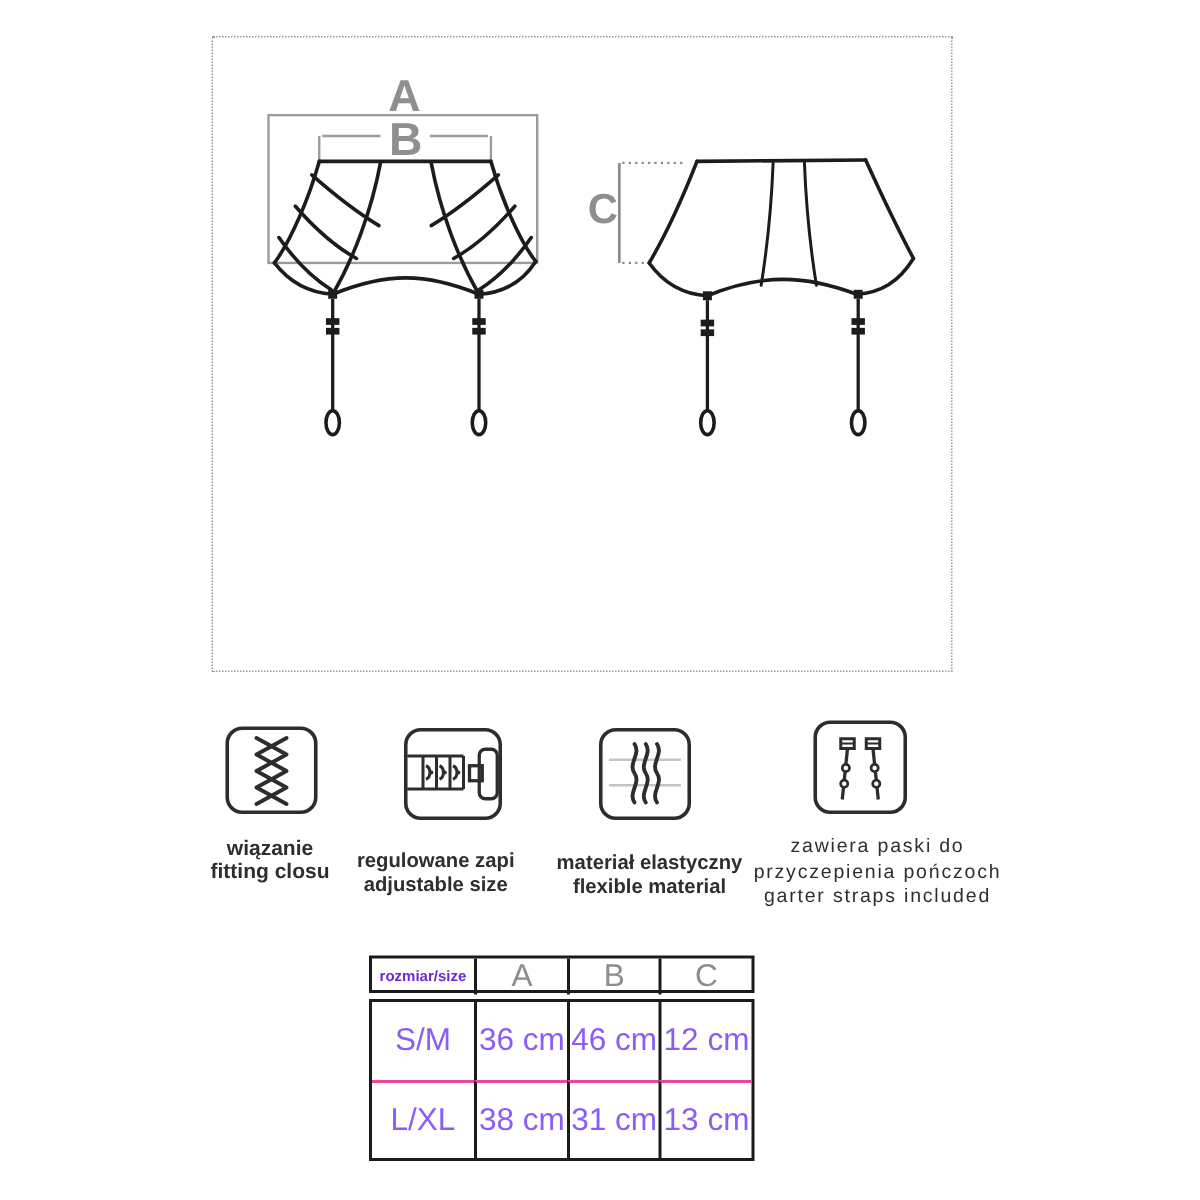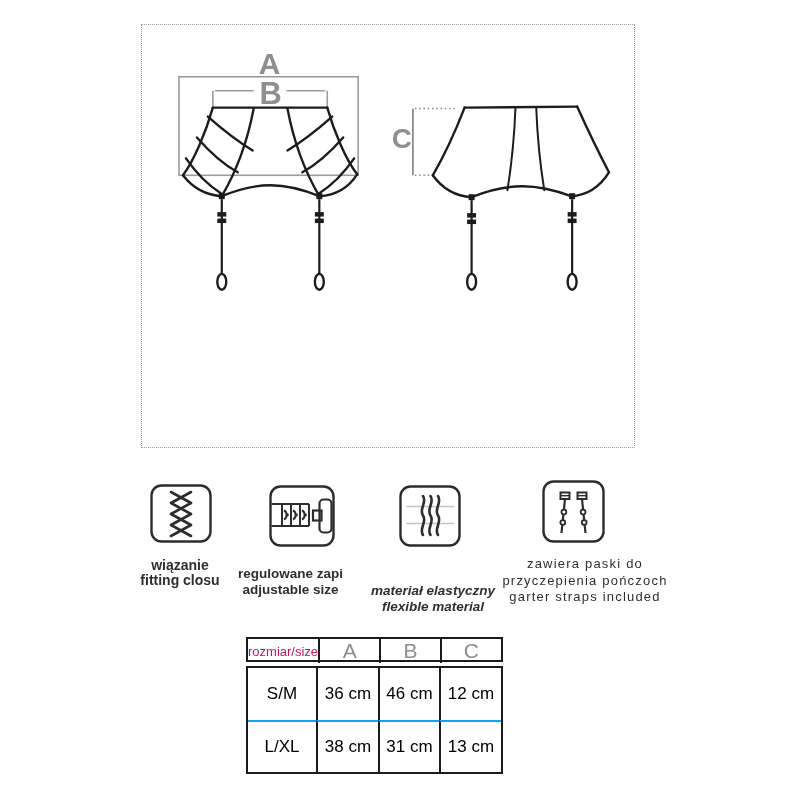--- a/index.html
+++ b/index.html
@@ -24,44 +24,44 @@
   
   .feat-icon{position:absolute;}
 
   
   .feat-label{
     position:absolute;text-align:center;color:#2e2e2e;
   }
   .feat-label span{display:block;}
   .lbl-1{left:118px;top:558px;width:124px;font-size:14px;line-height:15px;font-weight:bold;}
   .lbl-2{left:218px;top:566px;width:145px;font-size:13.5px;line-height:15.5px;font-weight:bold;}
-  .lbl-3{left:358px;top:583px;width:150px;font-size:13.5px;line-height:16px;font-weight:bold;font-style:italic;}
+  .lbl-3{left:358px;top:567px;width:150px;font-size:13.5px;line-height:16px;font-weight:bold;}
   .lbl-4{left:490px;top:556px;width:190px;font-size:13px;line-height:16.5px;letter-spacing:1.2px;font-weight:normal;}
 
   
   .size-table{position:absolute;left:246px;top:637px;width:257px;color:#4c4c4c;}
   .thead,.tbody{
     display:grid;grid-template-columns:69fr 63fr 62fr 63fr;
     border:2px solid #1b1b1b;box-sizing:border-box;background:#fff;
   }
   .thead{height:25px;}
   .tbody{margin-top:4px;}
   .thead > div,.tbody > div{
     display:flex;align-items:center;justify-content:center;
     box-sizing:border-box;
   }
   .thead > div + div{border-left:2px solid #1b1b1b;}
   .tbody > div{height:52px;}
   .tbody > div:nth-child(4n+2),
   .tbody > div:nth-child(4n+3),
   .tbody > div:nth-child(4n){border-left:2px solid #1b1b1b;}
-  .tbody > div:nth-child(n+5){border-top:2px solid #0ea5e9;}
-  .th-size{font-size:13px;color:#be185d;}
+  .tbody > div:nth-child(n+5){border-top:2px solid #ec4899;}
+  .th-size{font-size:10px;color:#6d28d9;font-weight:bold;}
   .th-letter{font-size:21px;color:#8d8d8d;}
-  .td{font-size:17px;color:#000000;text-align:right;}
+  .td{font-size:21px;color:#8b5cf6;text-align:right;}
 </style>
 </head>
 <body>
 
 <div class="stage">
 
   <div class="dashed-box">
     <svg viewBox="141 24 494 424">
 
       <g fill="none" stroke="#9b9b9b" stroke-width="1.6">

